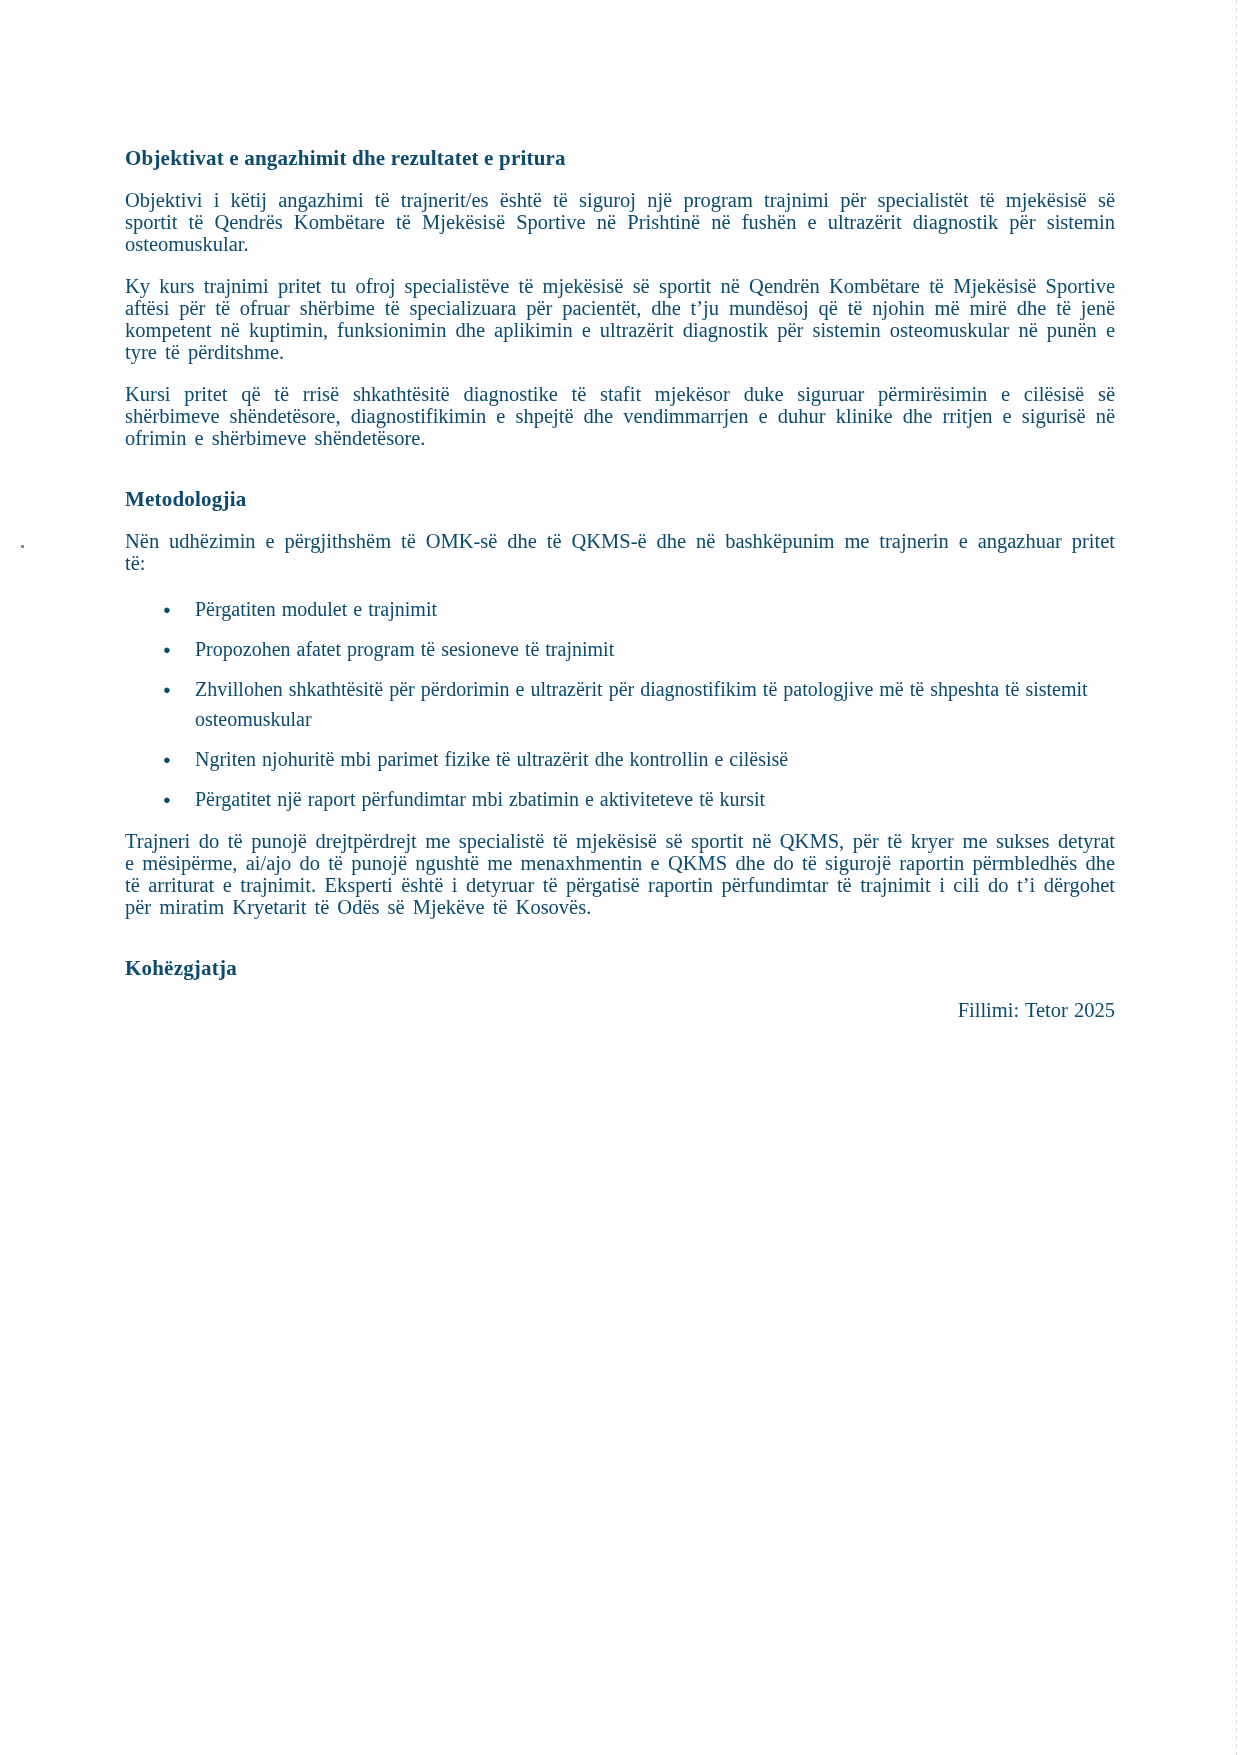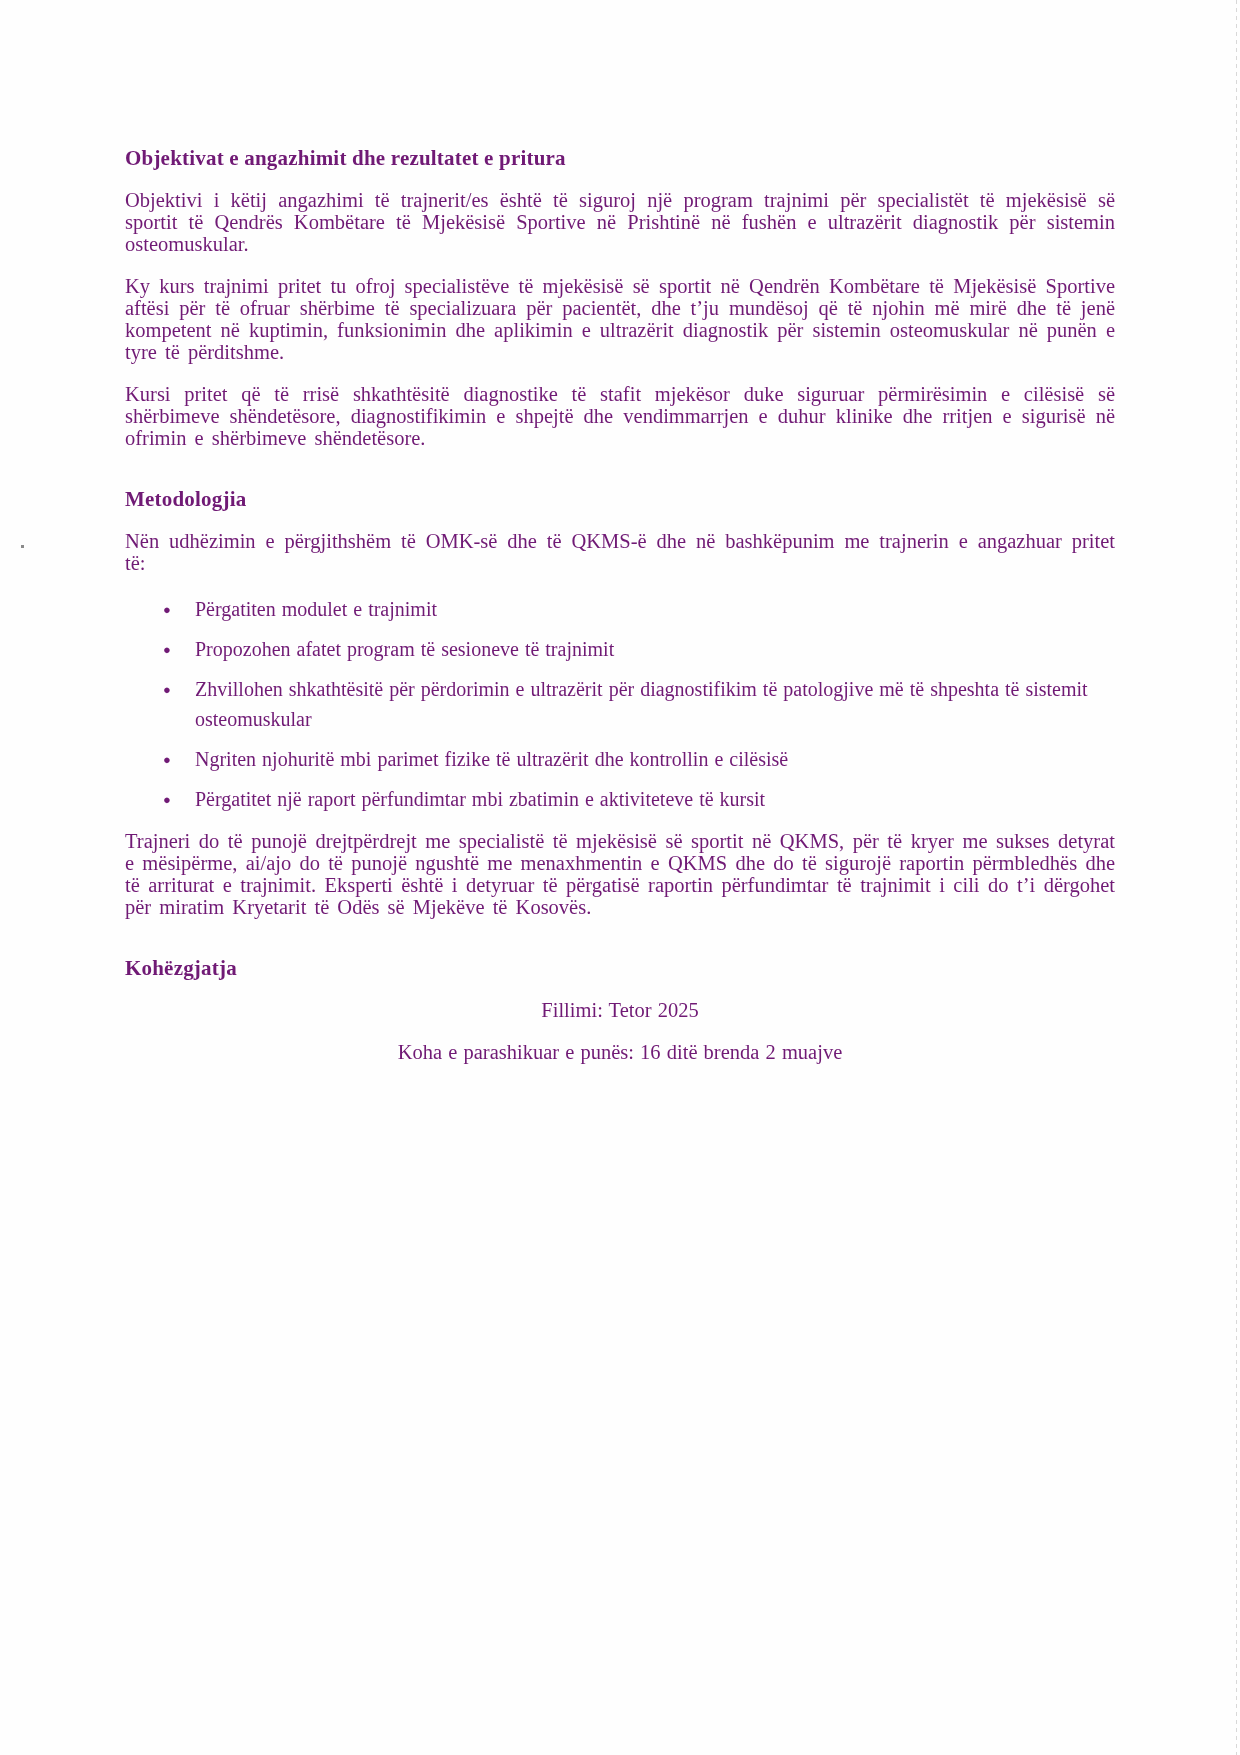--- a/index.html
+++ b/index.html
@@ -7,21 +7,21 @@
     padding: 0;
     background: #ffffff;
   }
   .page {
     position: relative;
     width: 1240px;
     height: 1755px;
     background: #fefefe;
     overflow: hidden;
     font-family: "Liberation Serif", "DejaVu Serif", serif;
-    color: #701a75;
+    color: #0c4a6e;
   }
   .content {
     position: absolute;
     left: 125px;
     top: 146px;
     width: 990px;
   }
   .section-heading {
     font-size: 21px;
     font-weight: bold;
@@ -32,21 +32,21 @@
     margin-top: 38px;
   }
   .para {
     font-size: 20.5px;
     line-height: 22px;
     text-align: justify;
     word-spacing: 3px;
     margin: 0 0 20px 0;
   }
   .para.no-justify {
-    text-align: center;
+    text-align: right;
     word-spacing: 1px;
   }
   .bullet-list {
     list-style: none;
     margin: 20px 0 16px 0;
     padding: 0 0 0 38px;
   }
   .bullet-list li {
     position: relative;
     font-size: 20px;
@@ -116,20 +116,19 @@
       </li>
       <li>
         <span>Përgatitet një raport përfundimtar mbi zbatimin e aktiviteteve të kursit</span>
       </li>
     </ul>
 
     <p class="para">Trajneri do të punojë drejtpërdrejt me specialistë të mjekësisë së sportit në QKMS, për të kryer me sukses detyrat e mësipërme, ai/ajo do të punojë ngushtë me menaxhmentin e QKMS dhe do të sigurojë raportin përmbledhës dhe të arriturat e trajnimit. Eksperti është i detyruar të përgatisë raportin përfundimtar të trajnimit i cili do t’i dërgohet për miratim Kryetarit të Odës së Mjekëve të Kosovës.</p>
 
     <h2 class="section-heading gap-above">Kohëzgjatja</h2>
     <p class="para no-justify">Fillimi: Tetor 2025</p>
-    <p class="para no-justify">Koha e parashikuar e punës: 16 ditë brenda 2 muajve</p>
 
   </div>
 
   <div class="scan-edge-line"></div>
   <div class="scan-speck"></div>
 
 </div>
 
 </body></html>

